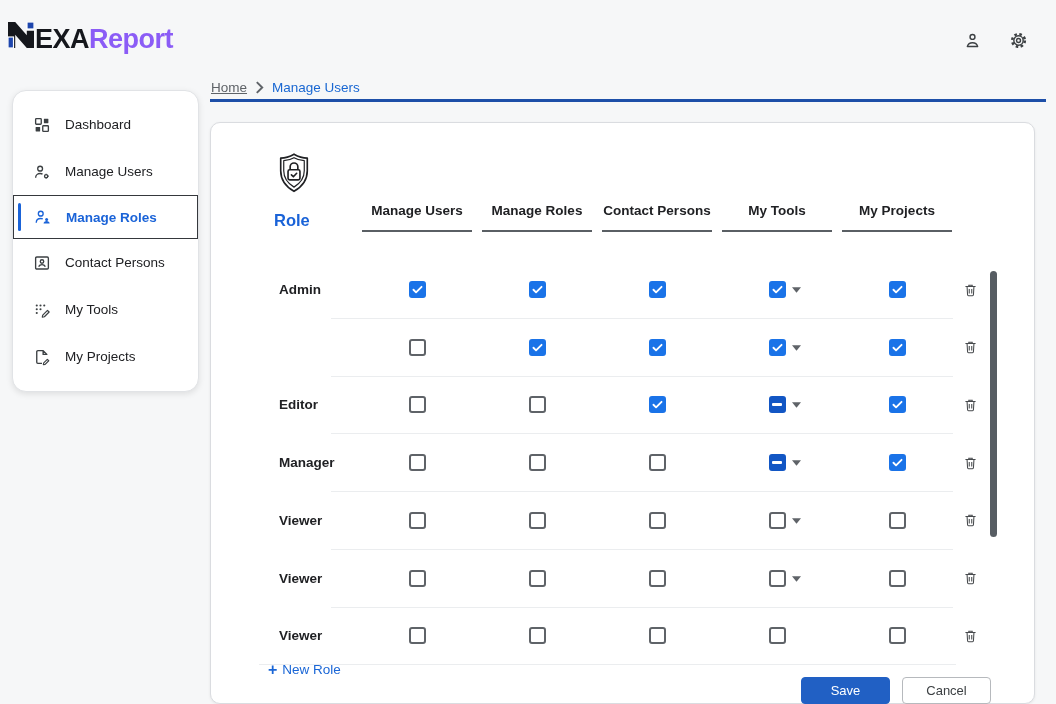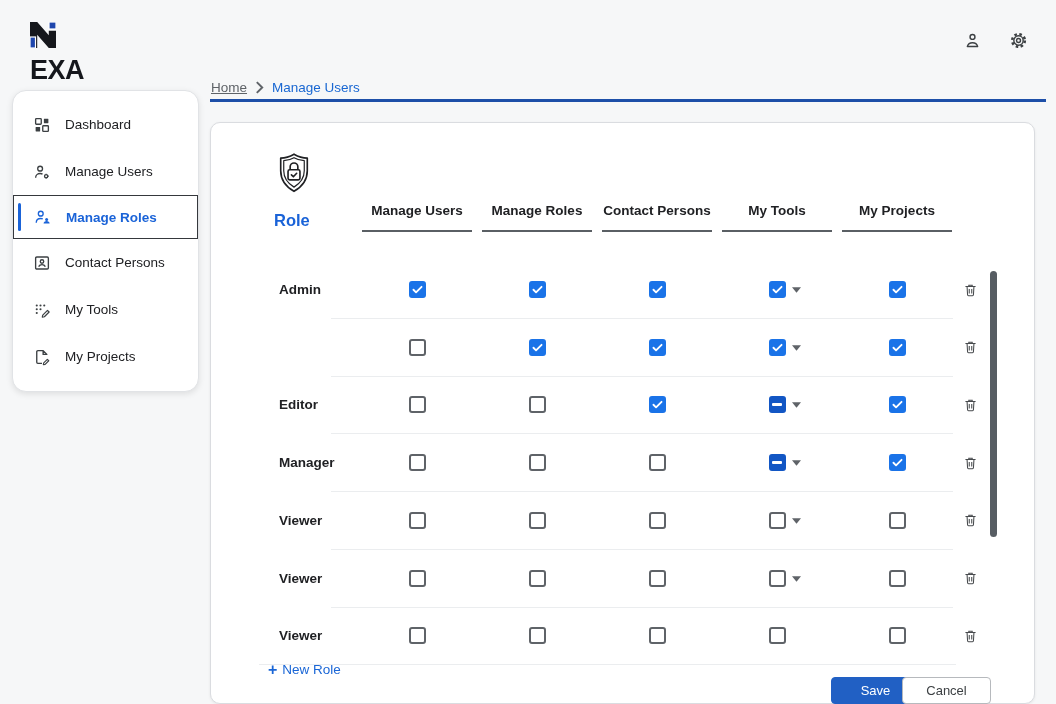--- a/index.html
+++ b/index.html
@@ -1,21 +1,21 @@
 <!DOCTYPE html>
 <html><head>
 <meta charset="utf-8">
 <style>
   * { margin:0; padding:0; box-sizing:border-box; }
   html,body { width:1056px; height:704px; overflow:hidden; }
   body { font-family:"Liberation Sans", sans-serif; background:#f6f7f8; }
   .app { position:relative; width:1056px; height:704px; }
 
   
-  .logo { position:absolute; left:30px; top:22px; display:flex; align-items:flex-start; font-size:27px; font-weight:700; letter-spacing:-0.5px;flex-direction:column; }
+  .logo { position:absolute; left:8px; top:22px; display:flex; align-items:flex-end; font-size:27px; font-weight:700; letter-spacing:-0.5px; }
   .logo svg { margin-right:1px; }
   .logo .dark { color:#15171c; }
   .logo .blue { color:#8b5cf6; }
   .icon-btn { position:absolute; top:28px; width:28px; height:28px; display:flex; align-items:center; justify-content:center; color:#3c4043; cursor:pointer; background:none; border:none; }
 
   
   .breadcrumb { position:absolute; left:211px; top:80px; display:flex; align-items:center; gap:8px; font-size:13.5px; }
   .crumb-home { color:#5f6368; cursor:pointer;text-decoration:underline; }
   .crumb-active { color:#1967d2; font-weight:500; cursor:pointer; }
   .crumb-underline { position:absolute; left:210px; top:99px; width:836px; height:3px; background:#1d4fa8; }
@@ -44,21 +44,21 @@
   .trash-btn { position:absolute; left:751px; top:20px; width:17px; height:17px; color:#474a4d; cursor:pointer; background:none; border:none; display:flex; align-items:center; justify-content:center; }
   .row-sep { position:absolute; bottom:0; left:120px; width:622px; height:1px; background:#ebedef; }
   .row-sep.wide { left:48px; width:697px; }
 
   .scroll-thumb { position:absolute; left:779px; top:148px; width:7px; height:266px; background:#575d63; border-radius:4px; cursor:pointer; }
 
   .new-role { position:absolute; left:57px; top:539px; font-size:13.5px; font-weight:500; color:#1a66d6; cursor:pointer; display:flex; gap:5px; align-items:center; }
   .new-role .plus { font-size:16px; font-weight:600; line-height:13px; }
 
   .btn { position:absolute; top:554px; width:89px; height:27px; border-radius:4px; font-size:13px; font-family:"Liberation Sans",sans-serif; cursor:pointer; display:flex; align-items:center; justify-content:center; }
-  .btn-save { left:590px; background:#2160c4; border:1px solid #2160c4; color:#fff; font-weight:500;margin-left:30px; }
+  .btn-save { left:590px; background:#2160c4; border:1px solid #2160c4; color:#fff; font-weight:500; }
   .btn-cancel { left:691px; background:#fff; border:1px solid #b6b9bd; color:#3c4043; }
 </style>
 </head>
 <body>
 
 <div class="app">
 
   <div class="logo">
     <span><svg width="26" height="26" viewBox="0 0 26 26">
           <path d="M0 26 V0 h7.2 L18.8 13.2 V8.8 H26 V26 h-7.2 L7.2 12.8 V26 Z" fill="#15171c"></path>

